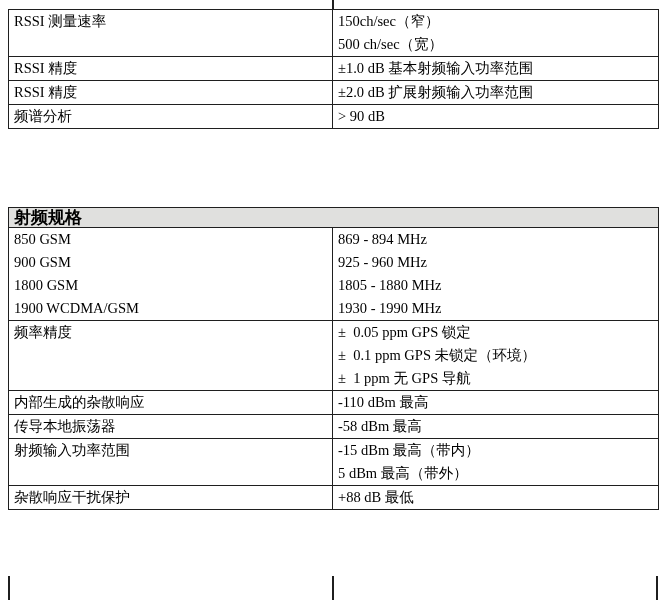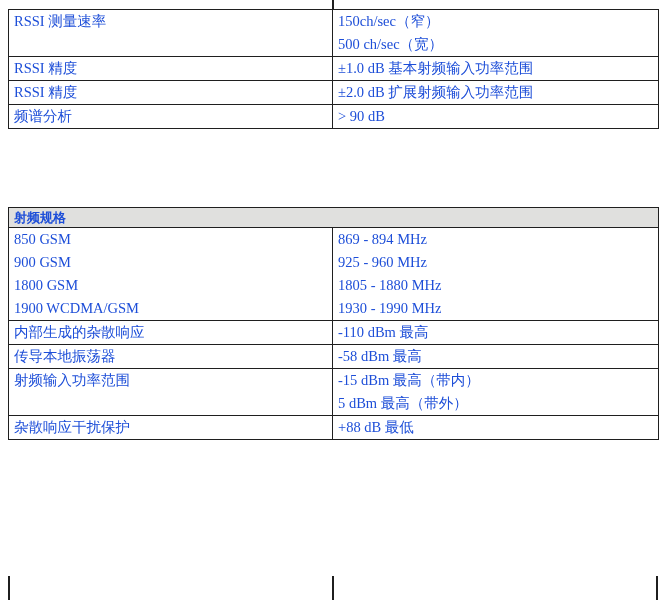--- a/index.html
+++ b/index.html
@@ -4,21 +4,21 @@
 <style>
   * { margin: 0; padding: 0; box-sizing: border-box; }
   html, body { background: #ffffff; }
   .page {
     position: relative;
     width: 668px;
     height: 600px;
     background: #ffffff;
     overflow: hidden;
     font-family: "Liberation Serif", "DejaVu Serif", serif;
-    color: #1d4ed8;
+    color: #000000;
     padding-left: 48px;
   }
   .tbl-wrap { position: absolute; left: 8px; z-index: 1; }
   .t1 { top: 9px; }
   .t2 { top: 207px; }
   table {
     border-collapse: collapse;
     table-layout: fixed;
     width: 650px;
     background: #ffffff;
@@ -30,21 +30,21 @@
     vertical-align: top;
     padding: 0 4px 0 5px;
     font-size: 14.5px;
     line-height: 23px;
   }
   .line { white-space: pre; overflow: hidden; }
   td.section-header {
     font-weight: bold;
     background: #e0e0de;
     line-height: 19px;
-    font-size: 13px;
+    font-size: 17px;
   }
   
   .stub {
     position: absolute;
     width: 2px;
     background: #1f1f1f;
     z-index: 0;
   }
   .stub-top { left: 332px; top: 0; height: 12px; }
   .stub-bl  { left: 8px;   top: 576px; height: 24px; }
@@ -126,20 +126,30 @@
             </td>
             <td>
               <div class="line">869 - 894 MHz</div>
               <div class="line">925 - 960 MHz</div>
               <div class="line">1805 - 1880 MHz</div>
               <div class="line">1930 - 1990 MHz</div>
             </td>
           </tr>
           <tr>
             <td>
+              <div class="line">频率精度</div>
+            </td>
+            <td>
+              <div class="line">±  0.05 ppm GPS 锁定</div>
+              <div class="line">±  0.1 ppm GPS 未锁定（环境）</div>
+              <div class="line">±  1 ppm 无 GPS 导航</div>
+            </td>
+          </tr>
+          <tr>
+            <td>
               <div class="line">内部生成的杂散响应</div>
             </td>
             <td>
               <div class="line">-110 dBm 最高</div>
             </td>
           </tr>
           <tr>
             <td>
               <div class="line">传导本地振荡器</div>
             </td>

